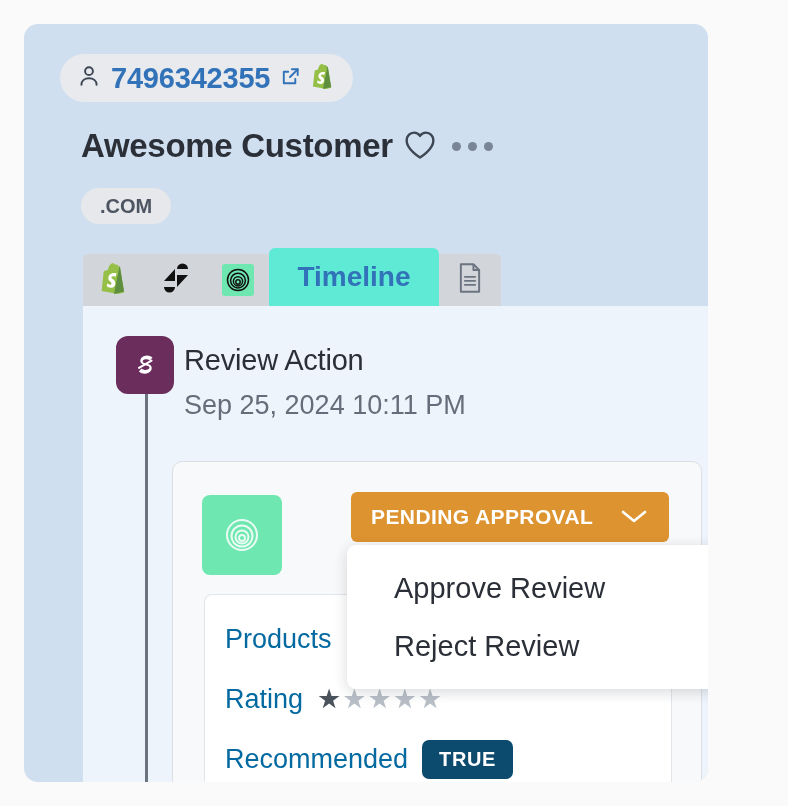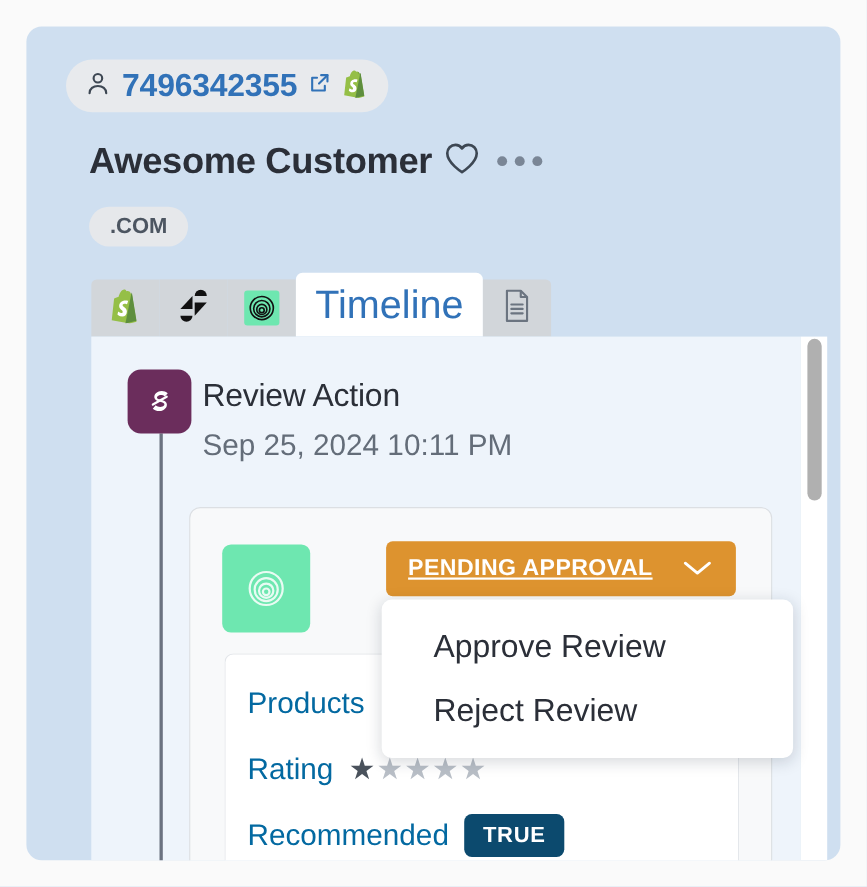--- a/index.html
+++ b/index.html
@@ -13,21 +13,21 @@
     font-family: "Liberation Sans", sans-serif;
     overflow: hidden;
     position: relative;
   }
 
   
   #customer-card {
     position: absolute;
     left: 24px;
     top: 24px;
-    width: 740px;
+    width: 684px;
     height: 758px;
     background: #cfdff0;
     border-radius: 14px;
     box-sizing: border-box;
     overflow: hidden;
   }
 
   
   #id-pill {
     position: absolute;
@@ -111,26 +111,26 @@
     width: 62px;
     height: 52px;
     background: #d2d6da;
     display: flex;
     align-items: center;
     justify-content: center;
     box-sizing: border-box;
   }
   .tab.tab-first { border-top-left-radius: 5px; }
   .tab.tab-active {
-    background: #ffffff;
+    background: #5eead4;
     width: 170px;
     height: 58px;
     border-radius: 6px 6px 0 0;
-    font-size: 36px;
-    font-weight: normal;
+    font-size: 28px;
+    font-weight: bold;
     color: #3172b8;
   }
   .tab.tab-last { border-top-right-radius: 5px; }
 
   .shopify-bag { display:block; }
   .zendesk-mark { display:block; }
   .green-swatch {
     width: 32px; height: 32px;
     background: #6ee7b0;
     border-radius: 3px;
@@ -245,21 +245,20 @@
     padding: 0 20px 0 20px;
     box-sizing: border-box;
     border: none;
     cursor: pointer;
   }
   #status-button .status-label {
     font-size: 21px;
     font-weight: bold;
     color: #ffffff;
     letter-spacing: 0.4px;
-    text-decoration: underline;
   }
 
   
   #detail-box {
     position: absolute;
     left: 31px;
     top: 132px;
     width: 468px;
     bottom: 0;
     background: #ffffff;

